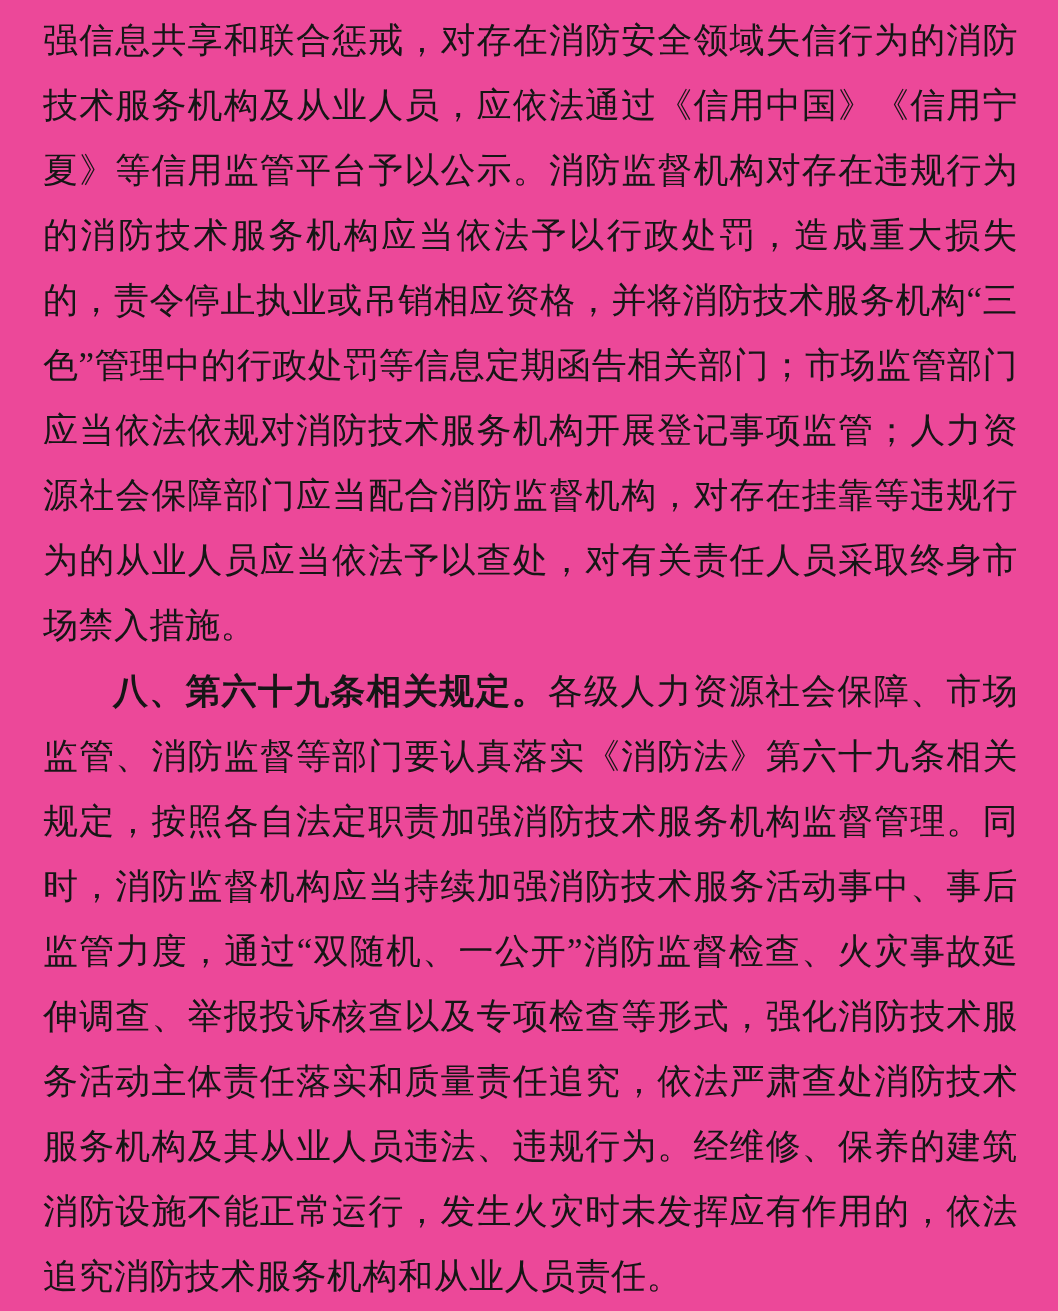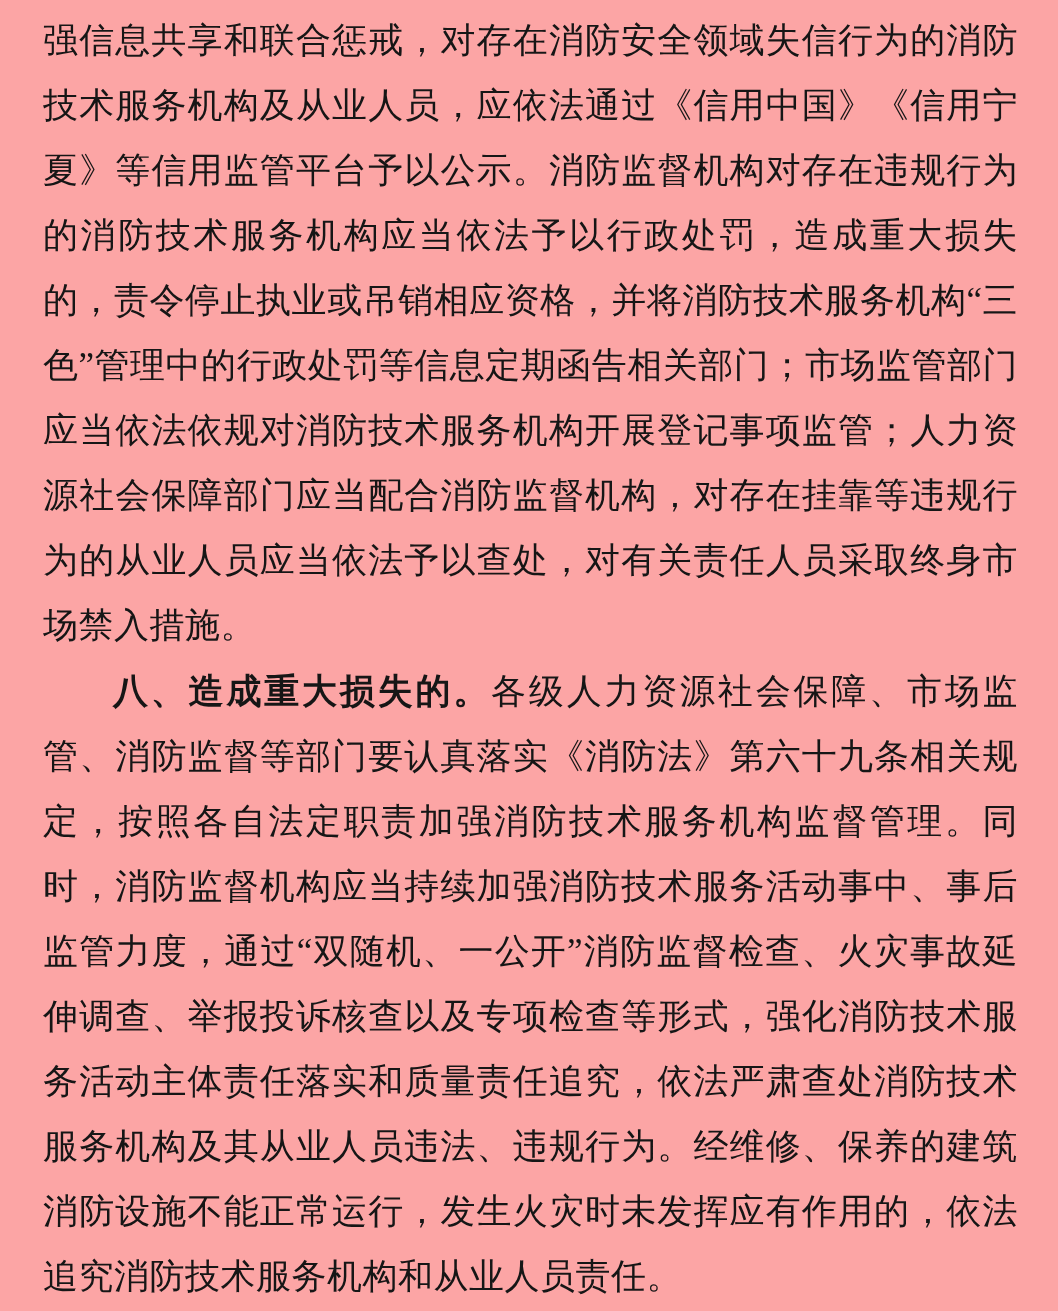--- a/index.html
+++ b/index.html
@@ -4,21 +4,21 @@
 <style>
   html, body {
     margin: 0;
     padding: 0;
     background: #ffffff;
   }
   .page {
     position: relative;
     width: 1058px;
     height: 1311px;
-    background: #fca5a5;
+    background: #ec4899;
     overflow: hidden;
   }
   .doc {
     position: absolute;
     left: 43px;
     top: 8px;
     width: 975px;
     color: #161616;
     font-family: "Liberation Serif", "DejaVu Serif", serif;
     font-size: 35px;
@@ -36,16 +36,16 @@
     font-family: "Liberation Sans", "DejaVu Sans", sans-serif;
     font-weight: 700;
   }
 </style>
 </head>
 <body>
 
 <div class="page">
   <main class="doc" style="color: rgb(22, 22, 22);">
       <p class="para"><span class="seg">强信息共享和联合惩戒，对存在消防安全领域失信行为的消防技术服务机构及从业人员，应依法通过《信用中国》《信用宁夏》等信用监管平台予以公示。消防监督机构对存在违规行为的消防技术服务机构应当依法予以行政处罚，造成重大损失的，责令停止执业或吊销相应资格，并将消防技术服务机构“三色”管理中的行政处罚等信息定期函告相关部门；市场监管部门应当依法依规对消防技术服务机构开展登记事项监管；人力资源社会保障部门应当配合消防监督机构，对存在挂靠等违规行为的从业人员应当依法予以查处，对有关责任人员采取终身市场禁入措施。</span></p>
-      <p class="para indent"><span class="seg seg-bold">八、造成重大损失的。</span><span class="seg">各级人力资源社会保障、市场监管、消防监督等部门要认真落实《消防法》第六十九条相关规定，按照各自法定职责加强消防技术服务机构监督管理。同时，消防监督机构应当持续加强消防技术服务活动事中、事后监管力度，通过“双随机、一公开”消防监督检查、火灾事故延伸调查、举报投诉核查以及专项检查等形式，强化消防技术服务活动主体责任落实和质量责任追究，依法严肃查处消防技术服务机构及其从业人员违法、违规行为。经维修、保养的建筑消防设施不能正常运行，发生火灾时未发挥应有作用的，依法追究消防技术服务机构和从业人员责任。</span></p>
+      <p class="para indent"><span class="seg seg-bold">八、第六十九条相关规定。</span><span class="seg">各级人力资源社会保障、市场监管、消防监督等部门要认真落实《消防法》第六十九条相关规定，按照各自法定职责加强消防技术服务机构监督管理。同时，消防监督机构应当持续加强消防技术服务活动事中、事后监管力度，通过“双随机、一公开”消防监督检查、火灾事故延伸调查、举报投诉核查以及专项检查等形式，强化消防技术服务活动主体责任落实和质量责任追究，依法严肃查处消防技术服务机构及其从业人员违法、违规行为。经维修、保养的建筑消防设施不能正常运行，发生火灾时未发挥应有作用的，依法追究消防技术服务机构和从业人员责任。</span></p>
       <p class="para indent"></p>
     </main>
 </div>
 
 </body></html>

